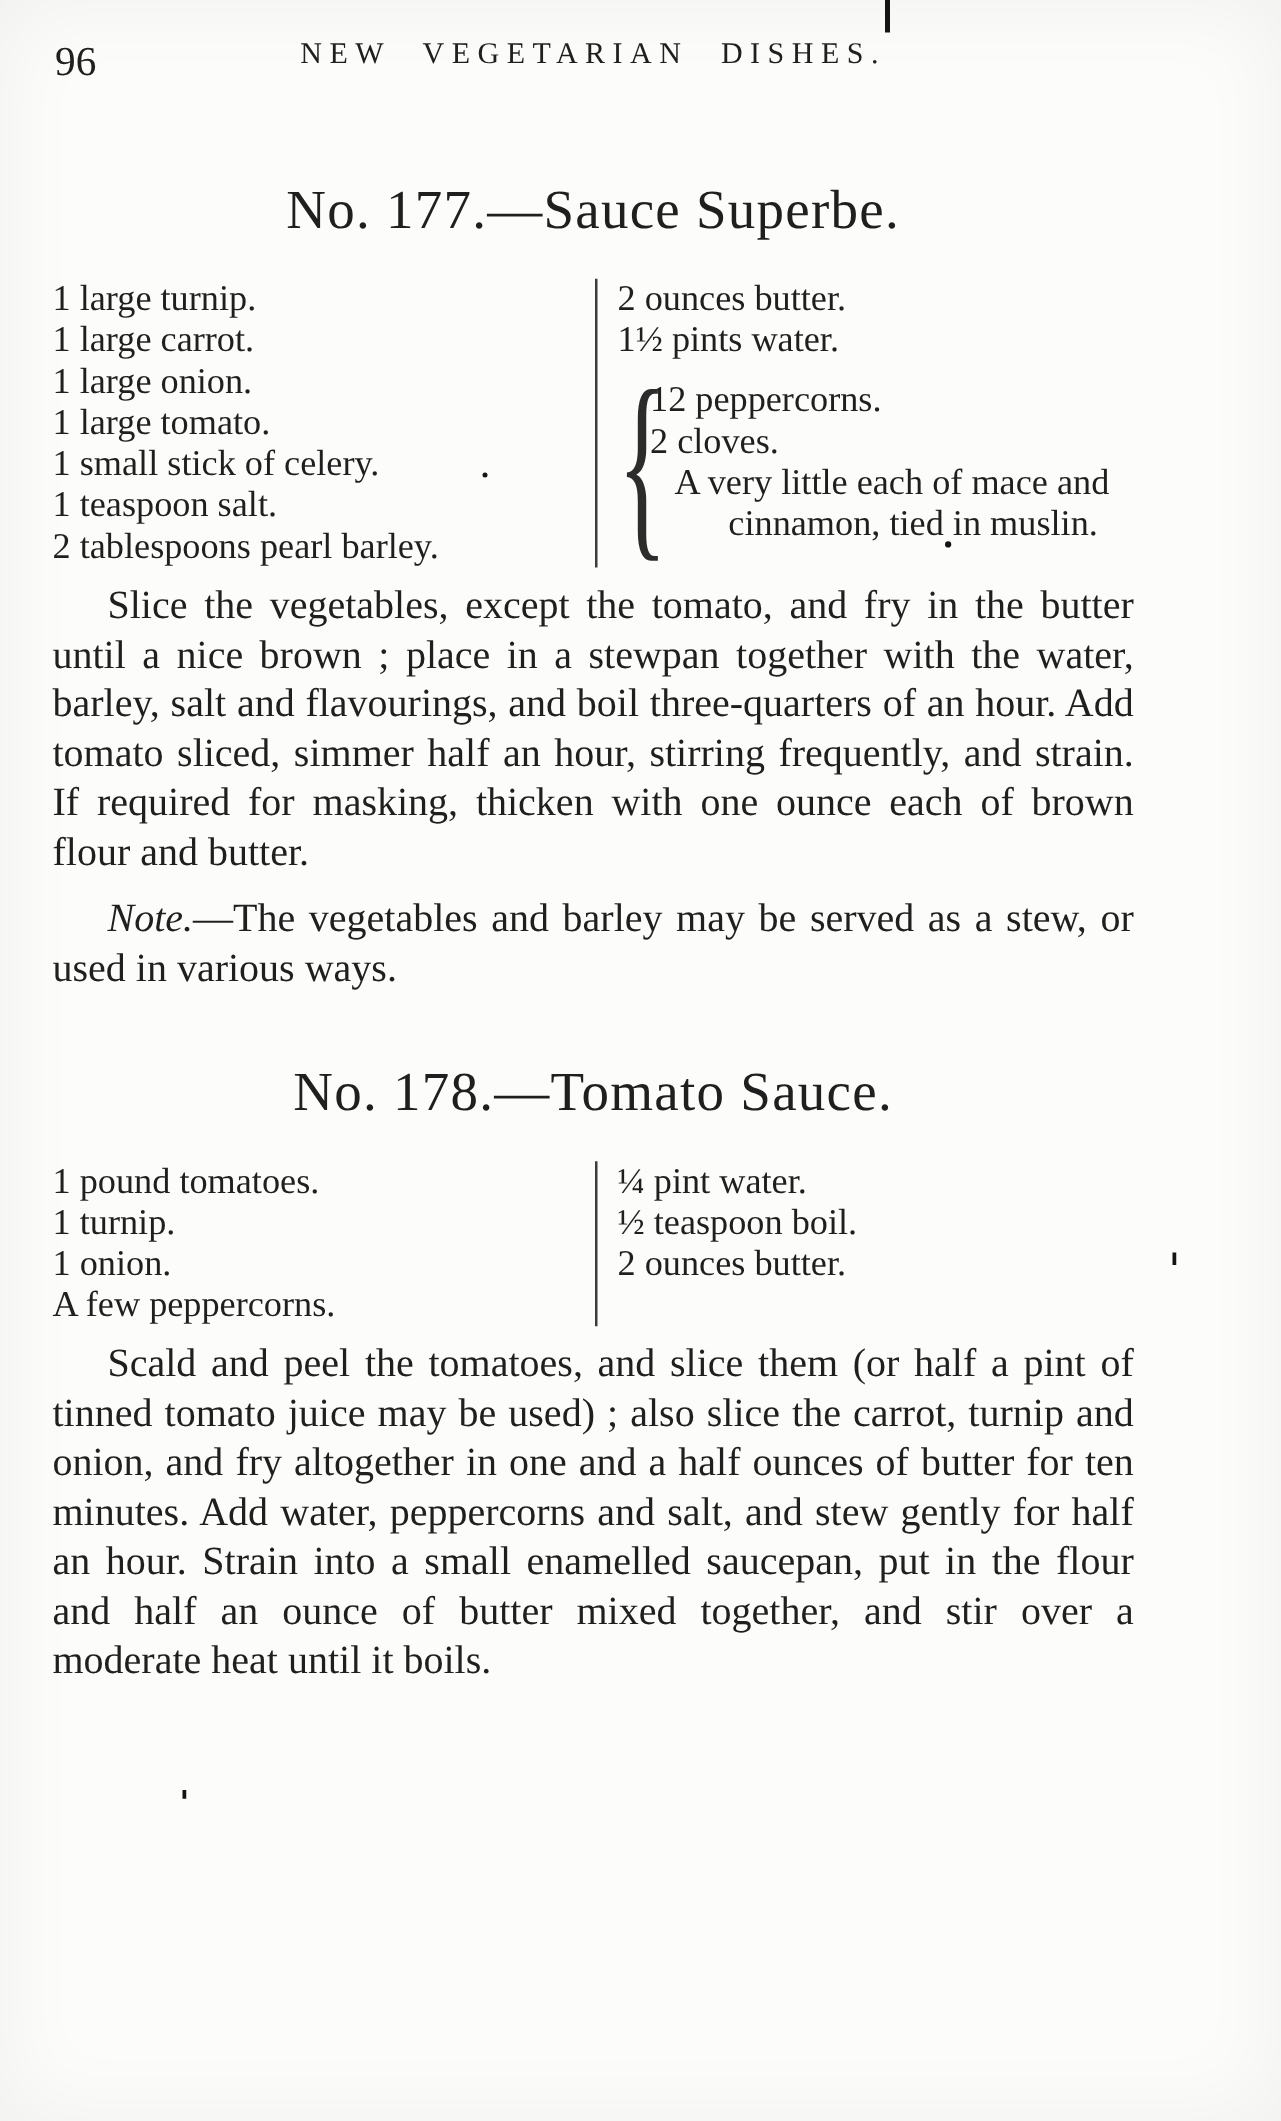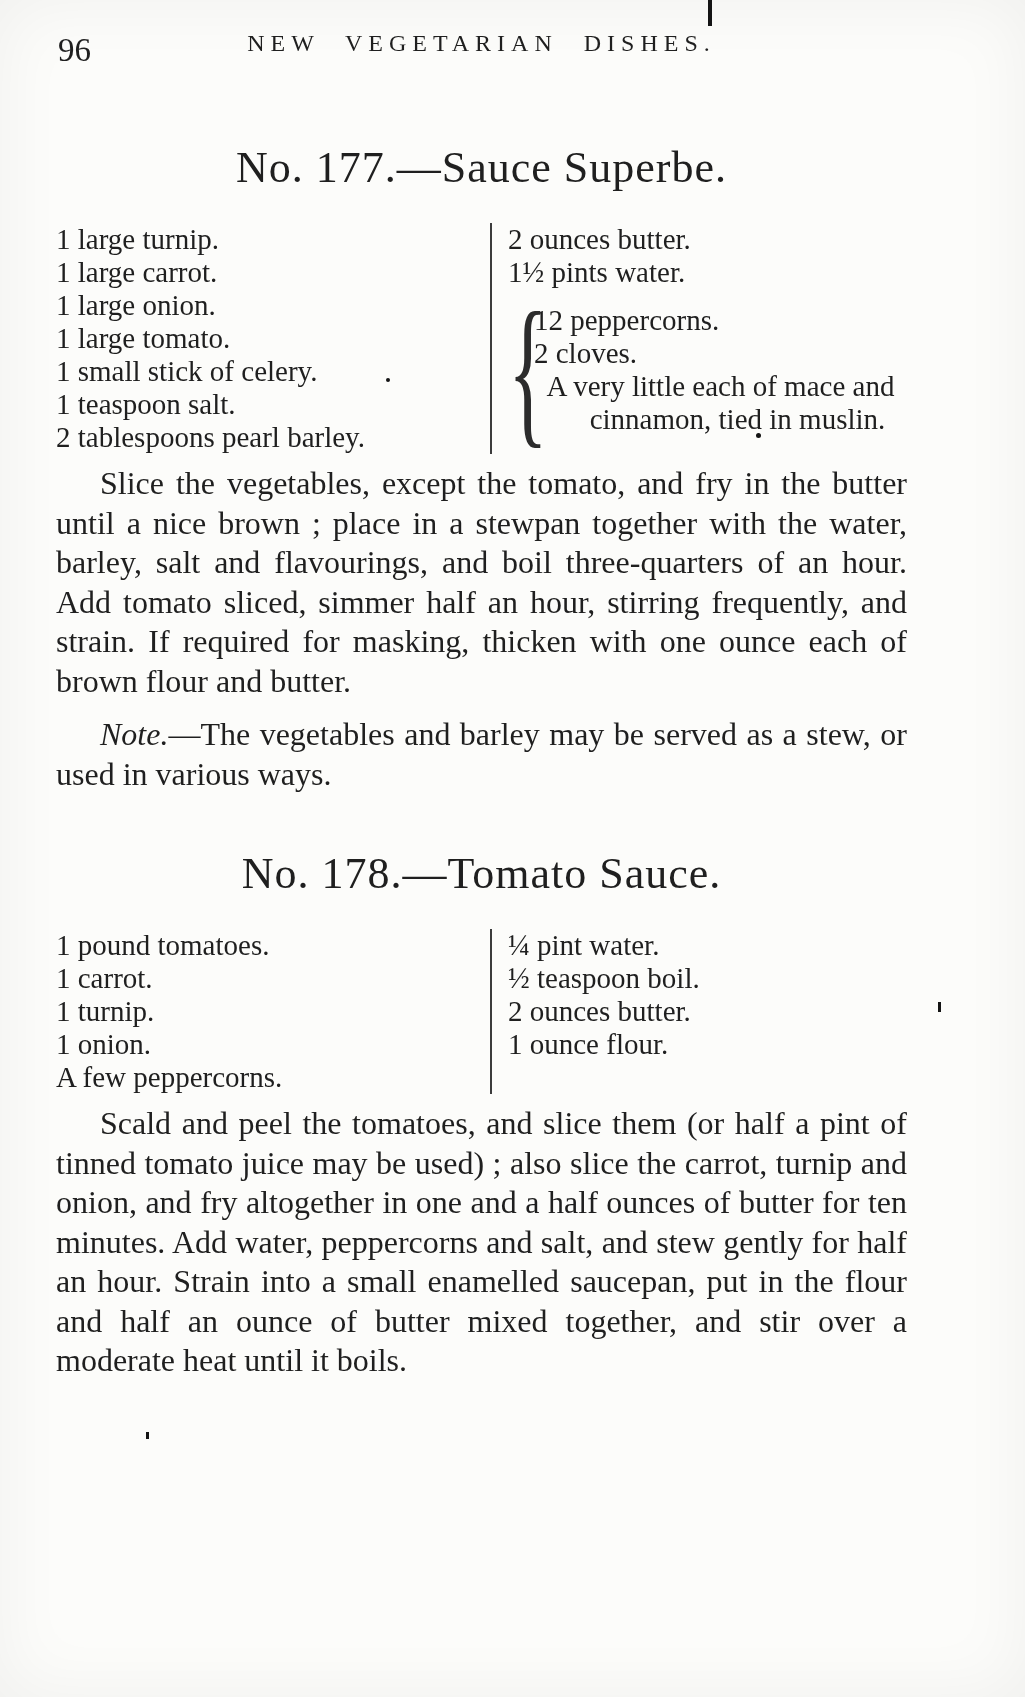--- a/index.html
+++ b/index.html
@@ -3,21 +3,21 @@
 <meta charset="utf-8">
 <style>
   * { margin:0; padding:0; box-sizing:border-box; }
   html { background:#dad8d2; }
   body {
     width:1025px; height:1697px; margin:0 auto; position:relative; overflow:hidden;
     background:#fcfcfa; color:#1f1f1f;
     font-family:"Liberation Serif","DejaVu Serif",serif;
     box-shadow: inset 0 0 70px rgba(0,0,0,0.05);
   }
-  .content { padding:24px 118px 0 56px; }
+  .content { padding:24px 118px 0 42px; }
 
   .page-header { position:relative; height:62px; margin-bottom:2px; }
   .page-number { position:absolute; left:2px; top:8px; font-size:33px; }
   .running-title {
     display:block; text-align:center; 
     font-size:24px; letter-spacing:6px; word-spacing:14px; padding-top:6px;
   }
 
   .recipe-title { text-align:center; font-weight:normal; font-size:44px; letter-spacing:1px; }
   #recipe1 .recipe-title { margin-top:56px; }
@@ -89,31 +89,29 @@
     <p class="body-para main">Slice the vegetables, except the tomato, and fry in the butter until a nice brown ; place in a stewpan together with the water, barley, salt and flavourings, and boil three-quarters of an hour. Add tomato sliced, simmer half an hour, stirring frequently, and strain. If required for masking, thicken with one ounce each of brown flour and butter.</p>
     <p class="body-para note"><span class="note-label">Note.</span><span>—The vegetables and barley may be served as a stew, or used in various ways.</span></p>
   </section>
 
   <section id="recipe2">
     <h2 class="recipe-title">No. 178.—Tomato Sauce.</h2>
 
     <div class="ingredients">
       <div class="ing-left">
         <div class="ing-line">1 pound tomatoes.</div>
-        <div class="ing-line">1 carrot.</div>
         <div class="ing-line">1 turnip.</div>
         <div class="ing-line">1 onion.</div>
         <div class="ing-line">A few peppercorns.</div>
       </div>
       <div class="ing-divider"></div>
       <div class="ing-right">
         <div class="ing-line">¼ pint water.</div>
         <div class="ing-line">½ teaspoon boil.</div>
         <div class="ing-line">2 ounces butter.</div>
-        <div class="ing-line">1 ounce flour.</div>
       </div>
     </div>
 
     <p class="body-para">Scald and peel the tomatoes, and slice them (or half a pint of tinned tomato juice may be used) ; also slice the carrot, turnip and onion, and fry altogether in one and a half ounces of butter for ten minutes. Add water, peppercorns and salt, and stew gently for half an hour. Strain into a small enamelled saucepan, put in the flour and half an ounce of butter mixed together, and stir over a moderate heat until it boils.</p>
   </section>
 
 </div>
 
 <div class="artifact" id="artifact-topline"></div>
 <div class="artifact" id="artifact-speck1"></div>

